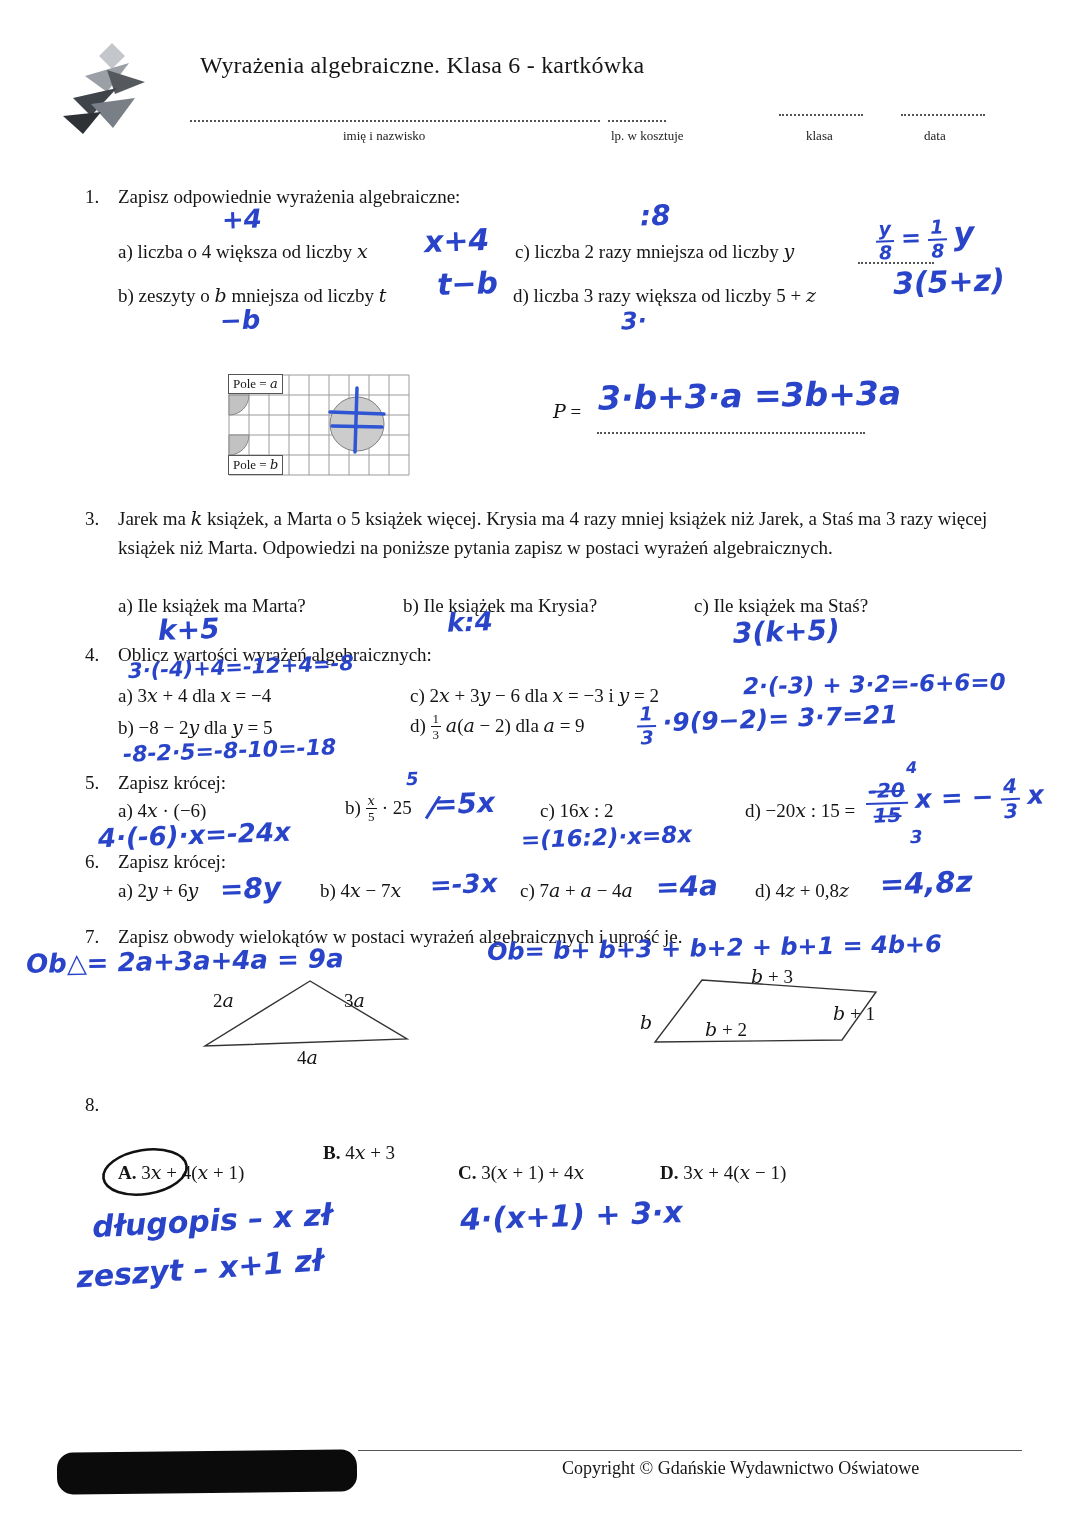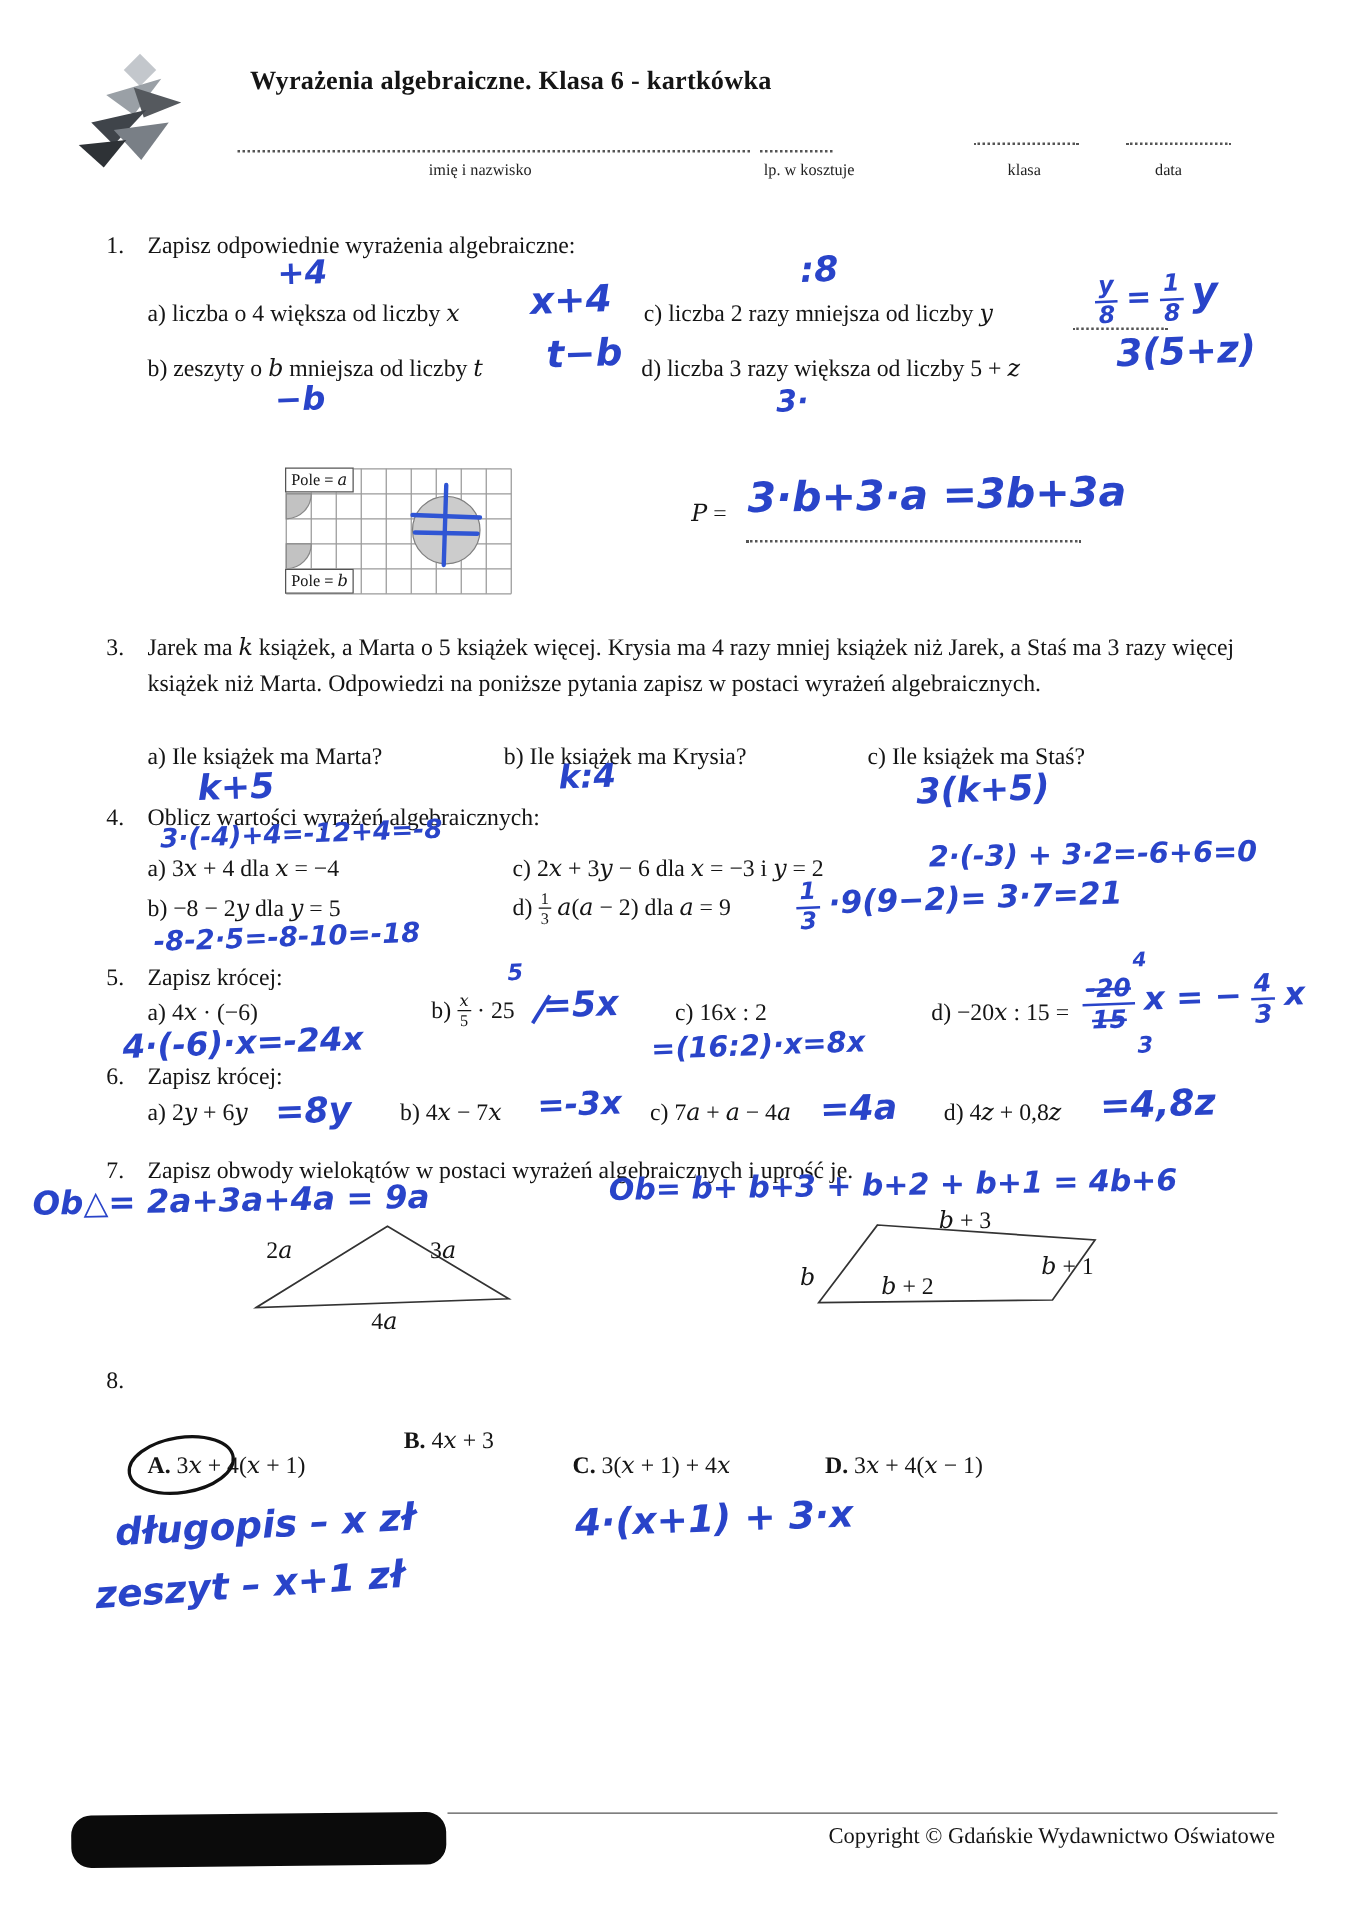--- a/index.html
+++ b/index.html
@@ -2,21 +2,21 @@
 <html><head>
 <meta charset="utf-8">
 <style>
   html,body { margin:0; padding:0; background:#ffffff; }
   .page {
     position:relative; width:1080px; height:1527px; background:#fff;
     font-family:"Liberation Serif","DejaVu Serif",serif; color:#151515;
     overflow:hidden;
   }
   .abs { position:absolute; }
-  .title { position:absolute; font-size:21px; font-weight:bold; letter-spacing:.2px; }
+  .title { position:absolute; font-size:24px; font-weight:normal; letter-spacing:.2px; }
   .dotline { position:absolute; height:0; border-bottom:2px dotted #555; }
   .flabel { position:absolute; font-size:13px; color:#222; }
   .prob { position:absolute; font-size:19px; white-space:nowrap; }
   .para { white-space:normal; line-height:1.55; padding-left:33px; }
   .pnum { display:inline-block; width:33px; }
   .pnum2 { position:absolute; left:0; top:0; }
   .item { position:absolute; font-size:19px; white-space:nowrap; }
   .polebox { position:absolute; background:#fff; border:1px solid #555; font-size:13px; padding:0 4px; line-height:18px; }
   .hw {
     position:absolute; color:#2944c9; font-family:"DejaVu Sans",sans-serif;
@@ -28,21 +28,21 @@
   .frac .fden { display:block; padding-top:1px; }
   .pfrac { display:inline-block; text-align:center; vertical-align:-7px; line-height:1; font-size:13px; color:#151515; }
   .pfrac .fnum { display:block; border-bottom:1px solid #151515; padding:0 2px 1px; }
   .pfrac .fden { display:block; padding-top:1px; }
   .xout { text-decoration:line-through; }
   .slash { position:absolute; width:26px; height:0; border-top:3px solid #2944c9; }
   .optl { font-weight:bold; }
   .shape { position:absolute; }
   .rule { position:absolute; height:0; border-top:1px solid #555; }
   .redact { position:absolute; background:#0b0b0b; border-radius:16px; transform:rotate(-0.6deg); }
-  .copyright { position:absolute; font-size:18px; text-align:right; }
+  .copyright { position:absolute; font-size:18px; text-align:left; }
   .big { font-size:32px; }
 </style>
 </head>
 <body>
 
 <div class="page">
 
   <svg class="abs" style="left:55px;top:40px" width="110" height="100" viewBox="0 0 110 100">
     <polygon points="57,3 70,16 57,29 44,16" fill="#c3c7cc"></polygon>
     <polygon points="30,36 74,23 52,52" fill="#9aa0a6"></polygon>

